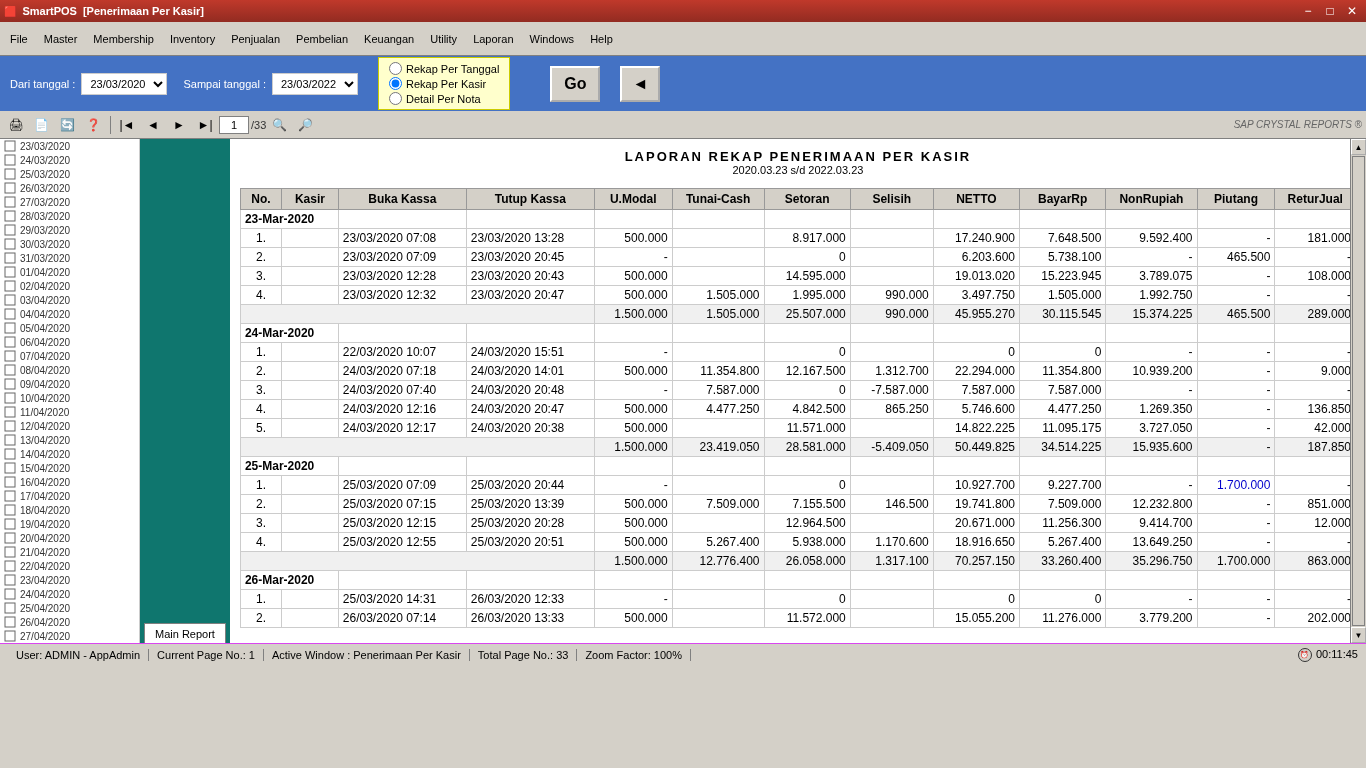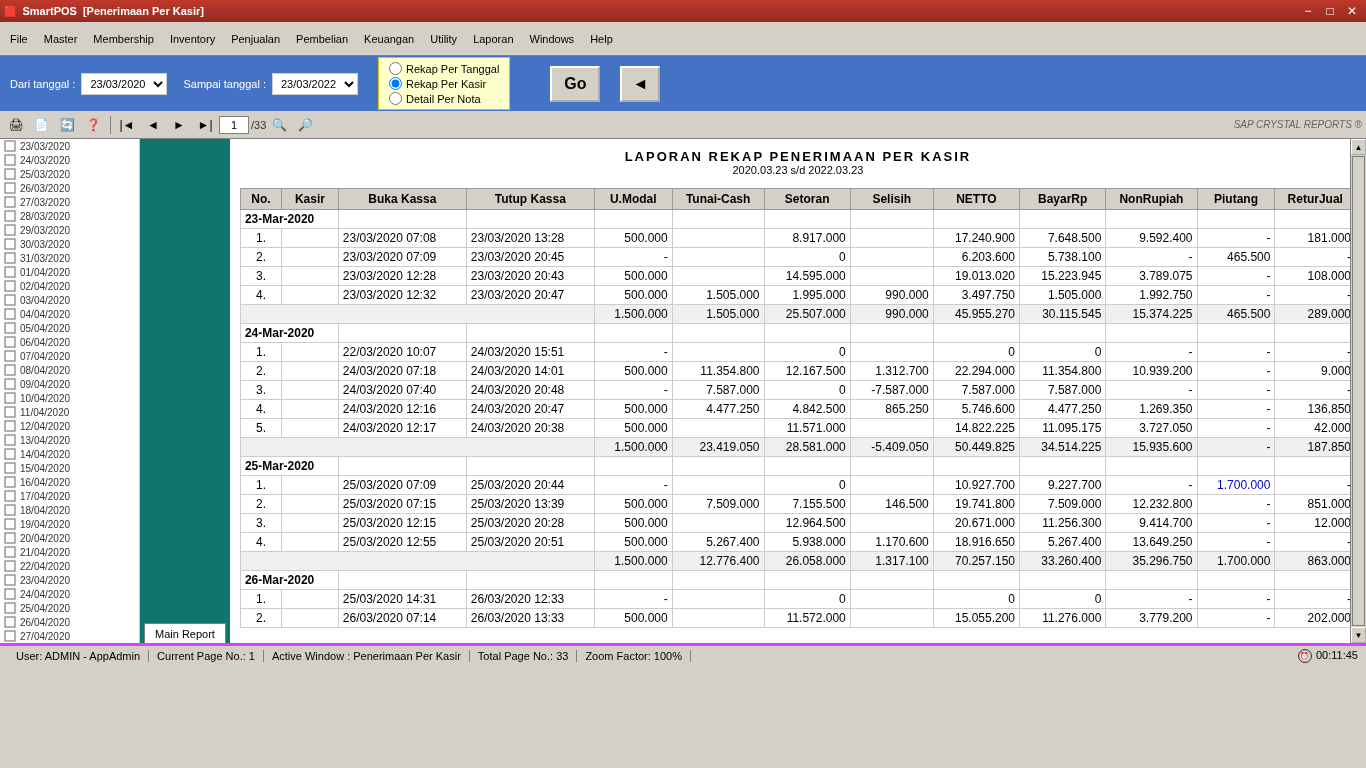--- a/index.html
+++ b/index.html
@@ -55,21 +55,21 @@
     .report-table th { background: #d4d0c8; border: 1px solid #999; padding: 3px 4px; text-align: center; font-weight: bold; white-space: nowrap; }
     .report-table td { border: 1px solid #ccc; padding: 2px 4px; white-space: nowrap; }
     .report-table td.num { text-align: right; }
     .report-table td.center { text-align: center; }
     .date-header-cell { background: white; border: 1px solid #ccc; }
     .date-label { background: white; font-weight: bold; border: 1px solid #ccc; }
     .subtotal-row td { background: #f0f0f0; font-weight: normal; }
     .blue-num { color: #0000cc; }
 
     
-    .status-bar { background: #d4d0c8; border-top: 3px solid #d946ef; height: 22px; display: flex; align-items: center; padding: 6px 8px; font-size: 11px; }
+    .status-bar { background: #d4d0c8; border-top: 1px solid #d946ef; height: 22px; display: flex; align-items: center; padding: 6px 8px; font-size: 11px; }
     .status-section { display: flex; align-items: center; gap: 6px; padding: 0 8px; border-right: 1px solid #808080; }
     .status-section:last-child { border-right: none; margin-left: auto; }
     .status-time { margin-left: auto; display: flex; align-items: flex-start; gap: 4px; }
     .clock-icon { width: 14px; height: 14px; border-radius: 50%; border: 1px solid #333; display: inline-flex; align-items: center; justify-content: center; font-size: 7px; }
   </style>
 </head>
 <body>
 
 <div class="title-bar">
   <div class="title-bar-left">

